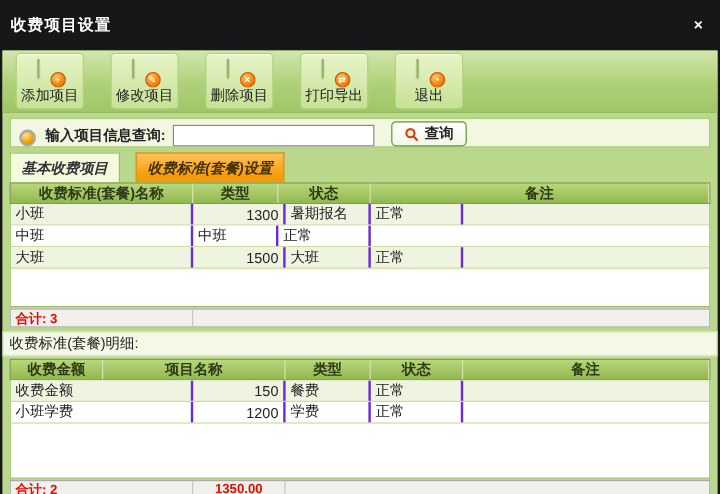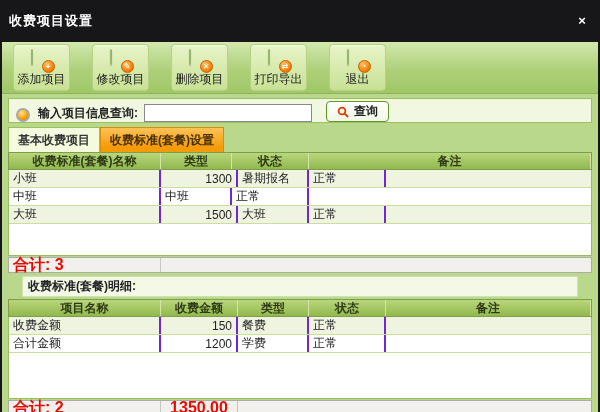--- a/index.html
+++ b/index.html
@@ -40,21 +40,21 @@
     background:radial-gradient(circle at 35% 28%,#ffe296,#f5a200 60%,#c87a00);
     border:2px solid #a8a8a4; }
   .searchlabel { font-weight:bold; margin:0 6px 0 8px; }
   .searchinput { width:168px; height:18px; border:1px solid #8a8a8a; font-size:12px; padding:0 3px;
     font-family:inherit; background:#fff; }
   .querybtn { margin-left:14px; height:21px; border:1px solid #5f9a28; border-radius:4px;
     background:linear-gradient(#ffffff,#f2f7e8); display:flex; align-items:center; gap:5px;
     padding:0 10px; font-weight:bold; cursor:pointer; }
 
   
-  .tabs { display:flex; margin:4px 6px 0; gap:0; flex:none; align-items:center; }
+  .tabs { display:flex; margin:4px 6px 0; gap:13px; flex:none; align-items:center;font-style:italic; }
   .tab { font-weight:bold; padding:4px 9px 3px; border:1px solid #9cc05e; border-bottom:none;
     background:#f3fadd; color:#333; cursor:pointer; }
   .tab.active { background:linear-gradient(#ffc258,#f59b0a 80%); border-color:#d98d00; color:#463000; }
 
   
   .grid { margin:0 6px; flex:none; }
   .t-header { display:flex; height:18px; background:linear-gradient(#b9d67c,#92b84e);
     border:1px solid #7e9e4a; font-weight:bold; color:#2e3a15; }
   .t-header .hc { display:flex; align-items:center; justify-content:center; border-right:1px solid #d4e5a8; }
   .t-body { background:#fff; border:1px solid #9bbd62; border-top:none; overflow:hidden; }
@@ -62,29 +62,29 @@
   .t-body.b2 { height:82px; }
   .t-row { display:flex; height:18px; border-bottom:1px solid #cade9f; background:#fff; cursor:default; }
   .t-row.odd { background:#eef4e0; }
   .cell { padding:0 4px; display:flex; align-items:center; border-right:2px solid #6d28d9; overflow:hidden; white-space:nowrap; }
   .c1 { width:152px; flex:none; }
   .c2 { width:77px; flex:none; justify-content:flex-end; }
   .c3 { width:71px; flex:none; }
   .c4 { width:77px; flex:none; }
   .c5 { flex:1; border-right:none; }
   .t-footer { display:flex; height:16px; margin:1px 0 0; background:#f1f0ec; border:1px solid #ababab;
-    font-size:16px; font-weight:bold; color:#e80c00; flex:none; }
+    font-size:11px; font-weight:bold; color:#e80c00; flex:none; }
   .t-footer .fc { display:flex; align-items:center; padding:0 4px; border-right:1px solid #c6c6c2; }
   .t-footer .f1 { width:152px; flex:none; }
   .t-footer .f2 { width:77px; flex:none; justify-content:center; }
   .t-footer .frest { flex:1; border-right:none; }
 
   
-  .detailstrip { margin:3px 20px 2px; height:21px; flex:none; background:#f3f8e7; border:1px solid #cfe2ab;
-    display:flex; align-items:center; padding:0 5px; font-weight:bold; color:#222; }
+  .detailstrip { margin:3px 0 2px; height:21px; flex:none; background:#f3f8e7; border:1px solid #cfe2ab;
+    display:flex; align-items:center; padding:0 5px; font-weight:normal; color:#222; }
 
   .bottombar { height:12px; flex:none; }
 </style>
 </head>
 <body>
 
 <div class="window">
 
   <div class="titlebar">
     <span class="title">收费项目设置</span>
@@ -181,36 +181,36 @@
       <div class="t-footer">
         <div class="fc f1">合计: 3</div>
         <div class="fc frest"></div>
       </div>
     </div>
 
     <div class="detailstrip">收费标准(套餐)明细:</div>
 
     <div class="grid">
       <div class="t-header">
+        <div class="hc c2">收费金额</div>
         <div class="hc c1">项目名称</div>
-        <div class="hc c2">收费金额</div>
         <div class="hc c3">类型</div>
         <div class="hc c4">状态</div>
         <div class="hc c5">备注</div>
       </div>
       <div class="t-body b2">
         <div class="t-row odd">
           <div class="cell c1">收费金额</div>
           <div class="cell c2">150</div>
           <div class="cell c3">餐费</div>
           <div class="cell c4">正常</div>
           <div class="cell c5"></div>
         </div>
         <div class="t-row">
-          <div class="cell c1">合计金额</div>
+          <div class="cell c1">小班学费</div>
           <div class="cell c2">1200</div>
           <div class="cell c3">学费</div>
           <div class="cell c4">正常</div>
           <div class="cell c5"></div>
         </div>
       </div>
       <div class="t-footer">
         <div class="fc f1">合计: 2</div>
         <div class="fc f2">1350.00</div>
         <div class="fc frest"></div>

